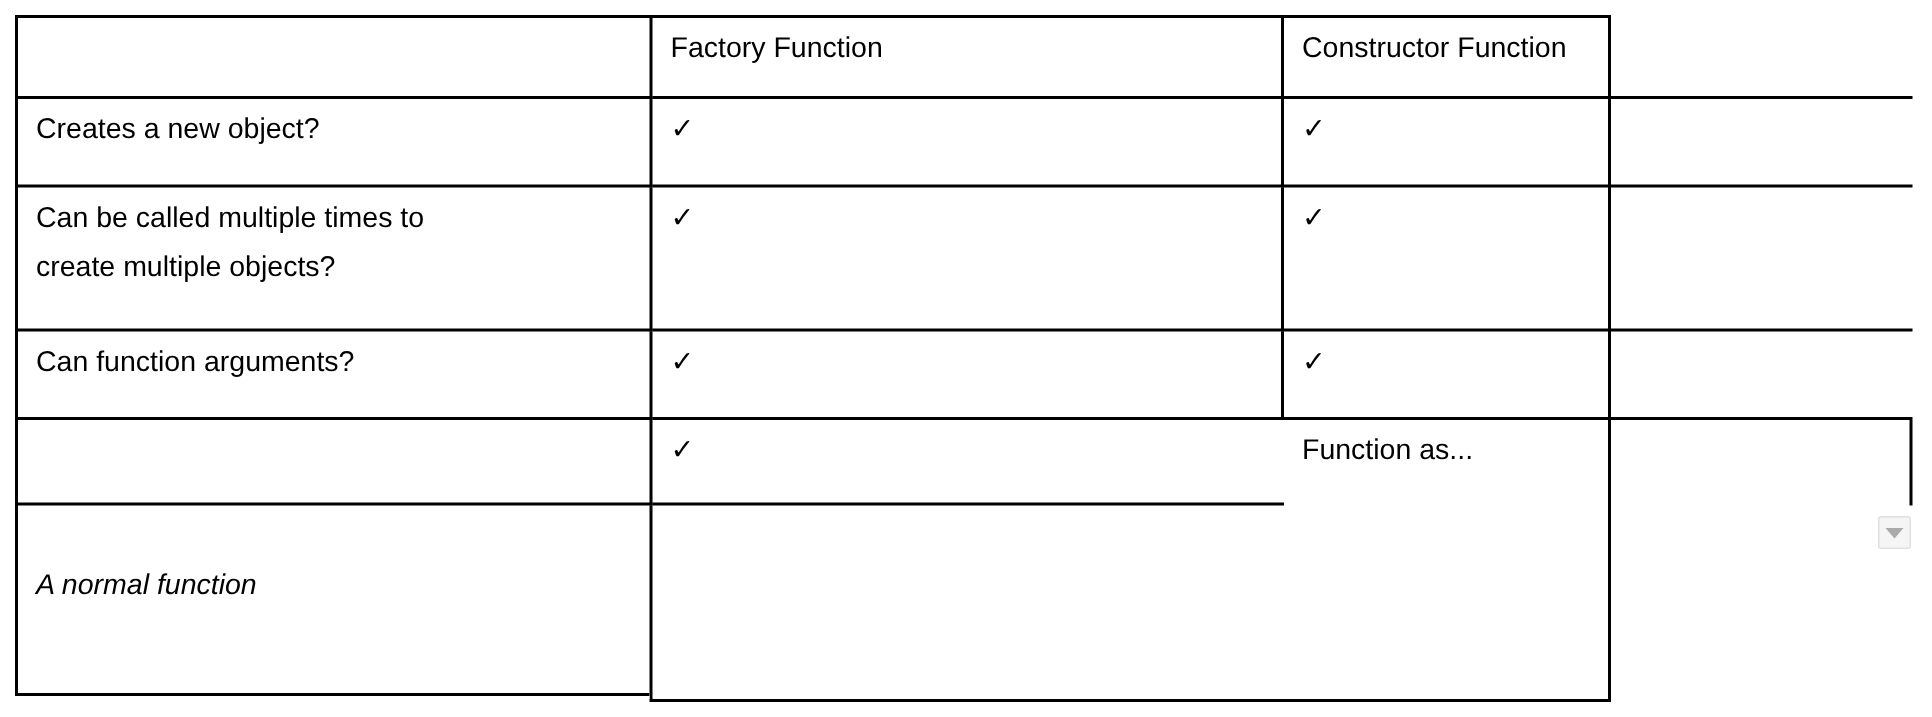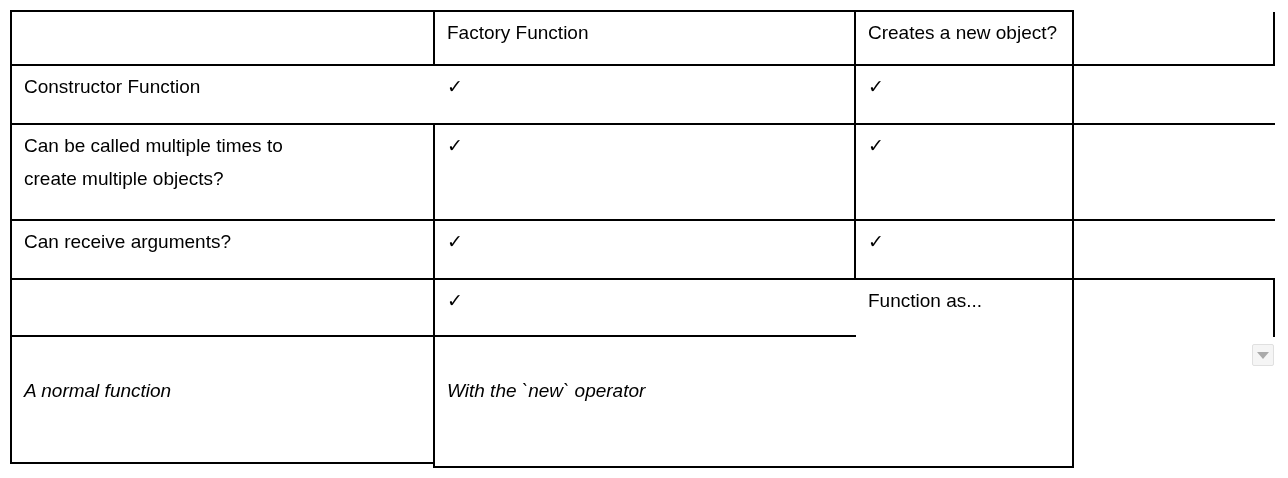--- a/index.html
+++ b/index.html
@@ -74,49 +74,45 @@
 </style>
 </head>
 <body>
 
 <div class="page">
 
   <div class="doc-table">
 
     <div class="cell"></div>
     <div class="cell">Factory Function</div>
+    <div class="cell last-col">Constructor Function</div>
+
     <div class="cell">Creates a new object?</div>
-
-    <div class="cell last-col">Constructor Function</div>
     <div class="cell">✓</div>
     <div class="cell last-col">✓</div>
 
     <div class="cell">Can be called multiple times to
 create multiple objects?</div>
     <div class="cell">✓</div>
     <div class="cell last-col">✓</div>
 
-    <div class="cell">Can receive arguments?</div>
+    <div class="cell">Can function arguments?</div>
     <div class="cell">✓</div>
     <div class="cell last-col">✓</div>
 
     <div class="cell"></div>
     <div class="cell last-col">✓</div>
 
     <div class="cell last-row">Function as...</div>
 
     <div class="cell last-row">
       <div class="para">A normal function</div>
       
     </div>
 
-    <div class="cell last-col last-row">
-      <div class="para">With the `new` operator</div>
-      
-    </div>
 
     <div class="step-mask"></div>
   </div>
 
   <div class="dropdown-btn">
     <div class="dropdown-arrow"></div>
   </div>
 
 </div>
 

